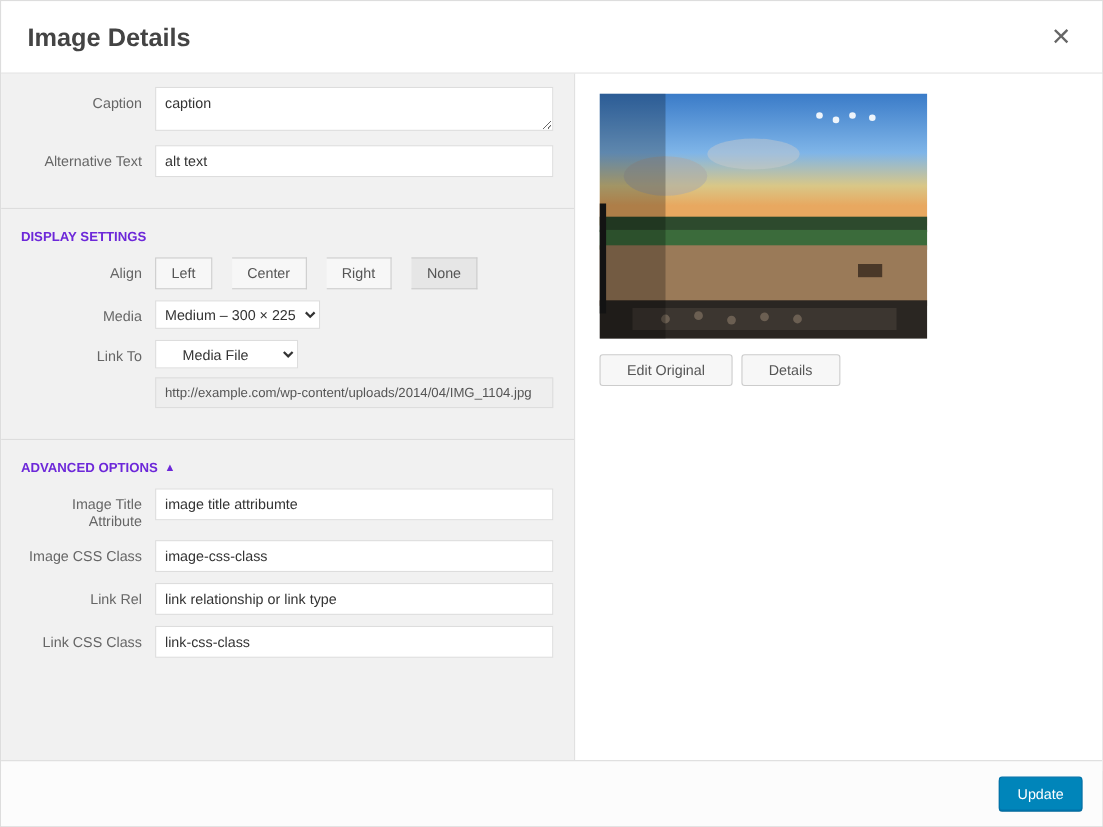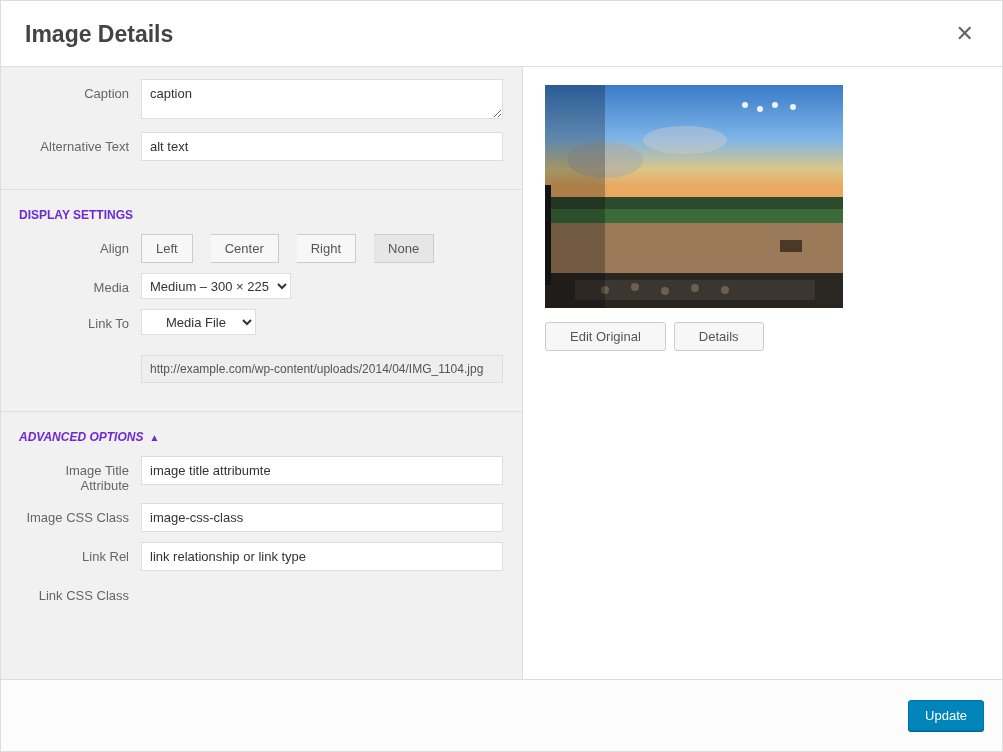--- a/index.html
+++ b/index.html
@@ -7,41 +7,41 @@
 .modal { width: 1003px; height: 752px; background: #fff; position: relative; border: 1px solid #ddd; }
 .modal-header { padding: 20px 24px 18px; border-bottom: 1px solid #ddd; display: flex; justify-content: space-between; align-items: flex-start; gap: 25px; }
 .modal-title { font-size: 23px; font-weight: 600; color: #444; }
 .close-btn { font-size: 22px; color: #666; cursor: pointer; padding: 0 4px; background: none; border: none; }
 .modal-body { display: flex; height: 634px; justify-content: center; }
 .left-col { width: 522px; padding: 0; background: #f1f1f1; border-right: 1px solid #ddd; overflow-y: auto; }
 .right-col { flex: 1; padding: 18px 22px; background: #fff; }
 .section { padding: 12px 18px 18px; border-bottom: 1px solid #ddd; }
 .section:last-child { border-bottom: none; }
 .section-title { font-size: 12px; font-weight: 600; text-transform: uppercase; color: #6d28d9; margin: 6px 0 12px; display: flex; align-items: center; cursor: default; }
-.section-title.clickable { cursor: pointer; font-style: italic; }
+.section-title.clickable { cursor: pointer; }
 .caret-up { margin-left: 6px; font-size: 10px; }
 .form-row { display: flex; align-items: flex-start; margin-bottom: 10px; }
 .form-label { width: 122px; text-align: right; padding-right: 12px; padding-top: 7px; color: #666; font-size: 13px; }
 .form-control { flex: 1; }
 .input-text, .textarea, .select { width: 100%; max-width: 362px; border: 1px solid #ddd; background: #fff; padding: 6px 8px; font-size: 13px; color: #333; font-family: inherit; border-radius: 0; }
 .textarea { height: 40px; resize: both; }
 .select { width: 150px; height: 26px; padding: 2px 4px; }
-.select.small { width: 115px; padding-left: 20px; }
-.url-display { width: 362px; border: 1px solid #ddd; background: #eee; padding: 6px 8px; font-size: 12px; color: #555; margin-top: 20px; }
+.select.small { width: 130px; padding-left: 20px; }
+.url-display { width: 362px; border: 1px solid #ddd; background: #eee; padding: 6px 8px; font-size: 12px; color: #555; margin-top: 8px; }
 .btn-group { display: flex; gap: 18px; }
 .btn-group button { border: 1px solid #ccc; background: #f7f7f7; padding: 6px 14px; font-size: 13px; color: #555; cursor: pointer; }
 .btn-group button + button { border-left: none; }
 .btn-group button.active { background: #e6e6e6; }
 .checkbox-row { display: flex; align-items: center; margin-bottom: 14px; padding-left: 0; }
 .checkbox-row input[type=checkbox] { margin-right: 8px; width: 16px; height: 16px; accent-color: #0073aa; }
 .checkbox-label { font-size: 13px; color: #444; }
 .preview-img { width: 298px; height: 223px; display: block; margin-bottom: 14px; }
 .preview-actions { display: flex; gap: 8px; }
 .sec-btn { border: 1px solid #ccc; background: #f7f7f7; padding: 6px 24px; font-size: 13px; color: #555; cursor: pointer; border-radius: 3px; }
-.modal-footer { position: absolute; bottom: 0; left: 0; right: 0; height: 72px; border-top: 1px solid #ddd; display: flex; justify-content: flex-end; align-items: center; padding: 0 18px; background: #fcfcfc; }
+.modal-footer { position: absolute; bottom: 0; left: 0; right: 0; height: 60px; border-top: 1px solid #ddd; display: flex; justify-content: flex-end; align-items: center; padding: 0 18px; background: #fcfcfc; }
 .primary-btn { background: #0085ba; border: 1px solid #0073aa; color: #fff; padding: 7px 16px; font-size: 13px; cursor: pointer; border-radius: 3px; box-shadow: 0 1px 0 #006799; }
 .no-label-offset { margin-left: 122px; }
 </style>
 </head>
 <body>
 
 <div class="modal">
   <div class="modal-header">
     <h1 class="modal-title">Image Details</h1>
     <button class="close-btn">✕</button>
@@ -115,20 +115,23 @@
           </div>
         </div>
         <div class="form-row">
           <label class="form-label">Link Rel</label>
           <div class="form-control">
             <input class="input-text" value="link relationship or link type" style="">
           </div>
         </div>
         <div class="form-row">
           <label class="form-label">Link CSS Class</label>
+          <div class="form-control">
+            <input class="input-text" value="link-css-class" style="">
+          </div>
         </div>
       </div>
 
     </div>
 
     <div class="right-col">
       <svg class="preview-img" viewBox="0 0 298 223" preserveAspectRatio="none">
         <defs>
           <linearGradient id="sky" x1="0" y1="0" x2="0" y2="1">
             <stop offset="0%" stop-color="#3a7bc8"></stop>

